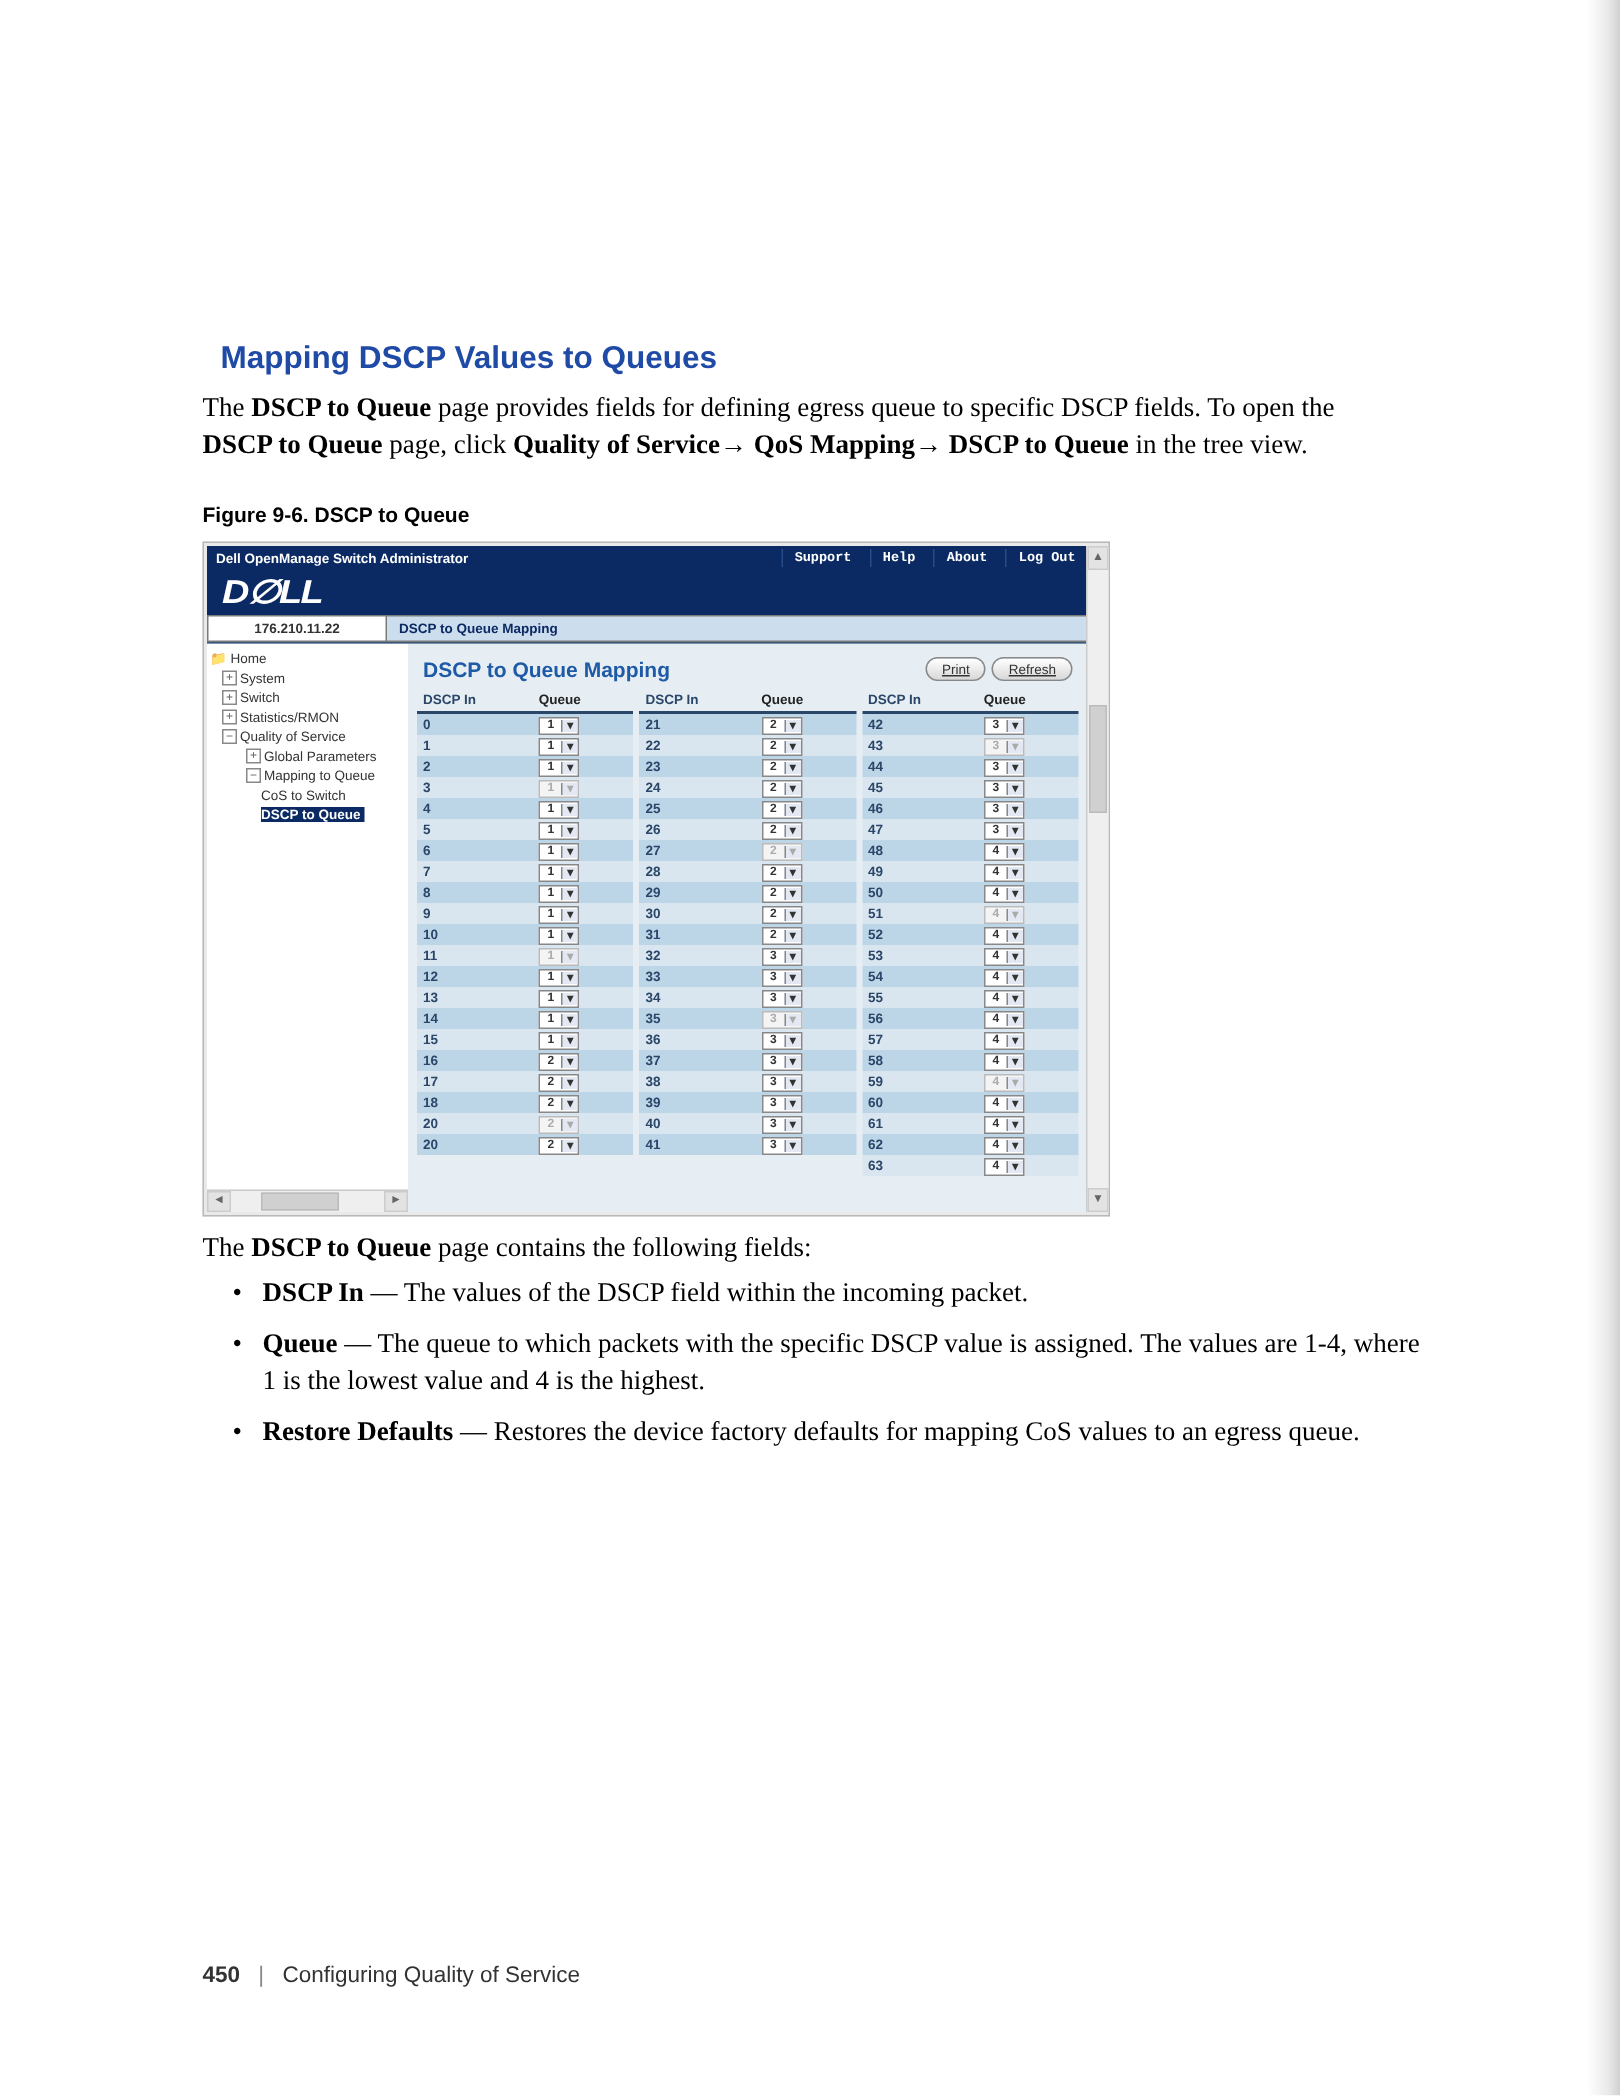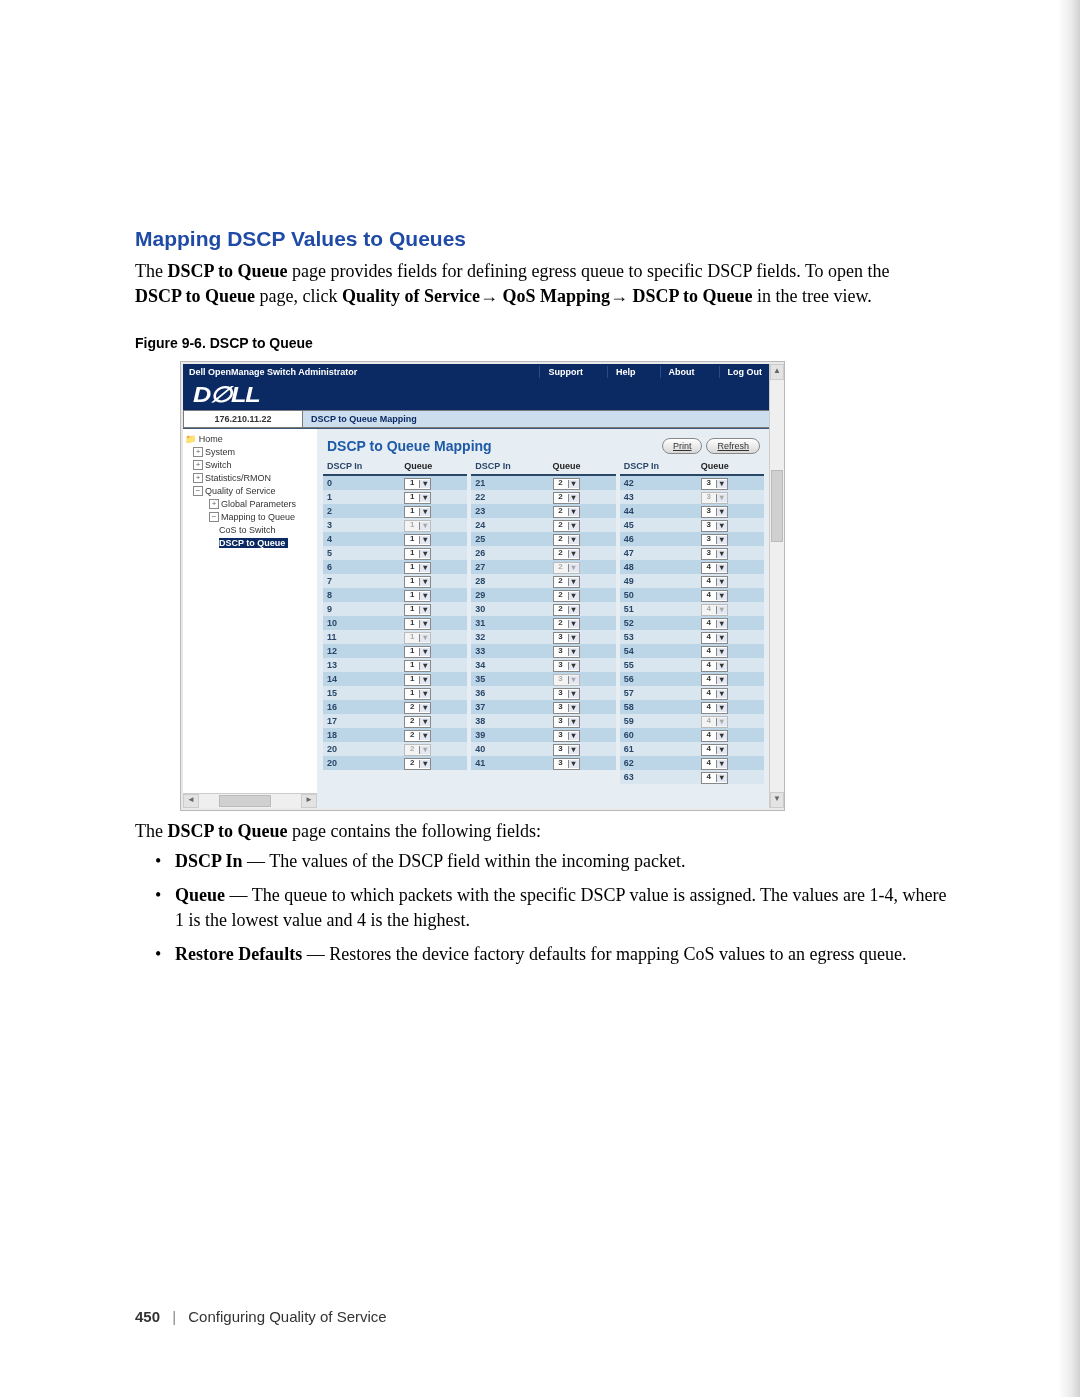--- a/index.html
+++ b/index.html
@@ -25,37 +25,36 @@
     width: 22px;
     height: 100%;
     background: linear-gradient(to right, rgba(0,0,0,0) 0%, rgba(0,0,0,0.08) 60%, rgba(0,0,0,0.18) 100%);
     pointer-events: none;
   }
   h2.section-title {
     font-family: Arial, Helvetica, sans-serif;
     font-weight: bold;
     font-size: 21px;
     color: #1f4aa6;
-    margin: 0 0 6px 0;
+    margin: 0 0 6px 12px;
   }
   p { margin: 0 0 4px 0; }
   .intro-strong { font-family: Georgia, serif; }
   .fig-caption {
     font-family: Arial, Helvetica, sans-serif;
     font-size: 14px;
     font-weight: bold;
     margin: 26px 0 8px 0;
   }
 
   
   .shot-wrap {
     position: relative;
     width: 605px;
     height: 450px;
-    margin-left: 45px;
     border: 1px solid #b8b8b8;
     background: #e9e9e9;
     box-sizing: border-box;
   }
   .shot-inner {
     position: absolute;
     left: 2px; right: 14px; top: 2px; bottom: 2px;
     background: #5f7a9b;
     display: flex;
     flex-direction: column;
@@ -65,21 +64,21 @@
     background: #0b2a63;
     color: #fff;
     height: 16px;
     display: flex;
     align-items: center;
     font-size: 9px;
     font-weight: bold;
     position: relative;
   }
   .shot-top .left { padding-left: 6px; flex: 1; }
-  .shot-top .links { display: flex; gap: 16px; }
+  .shot-top .links { display: flex; gap: 4px; font-family: Liberation Mono, monospace; }
   .shot-top .links span { padding: 0 8px; border-left: 1px solid #274c8b; }
   .shot-logo {
     background: #0b2a63;
     height: 30px;
     display: flex;
     align-items: center;
     padding-left: 10px;
   }
   .dell-logo {
     font-family: Arial, sans-serif;

